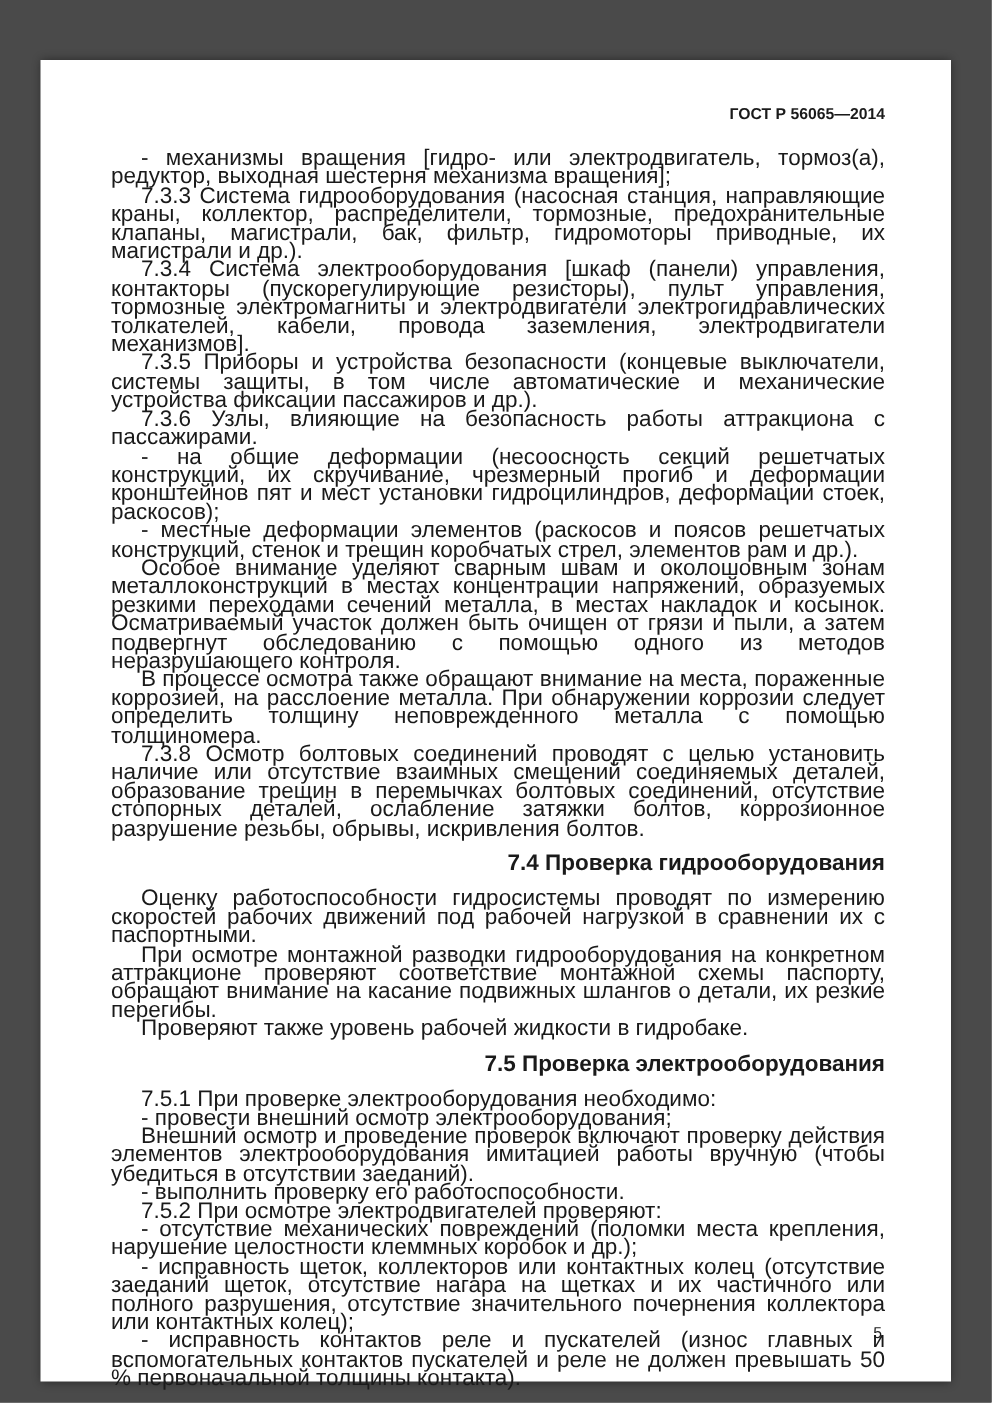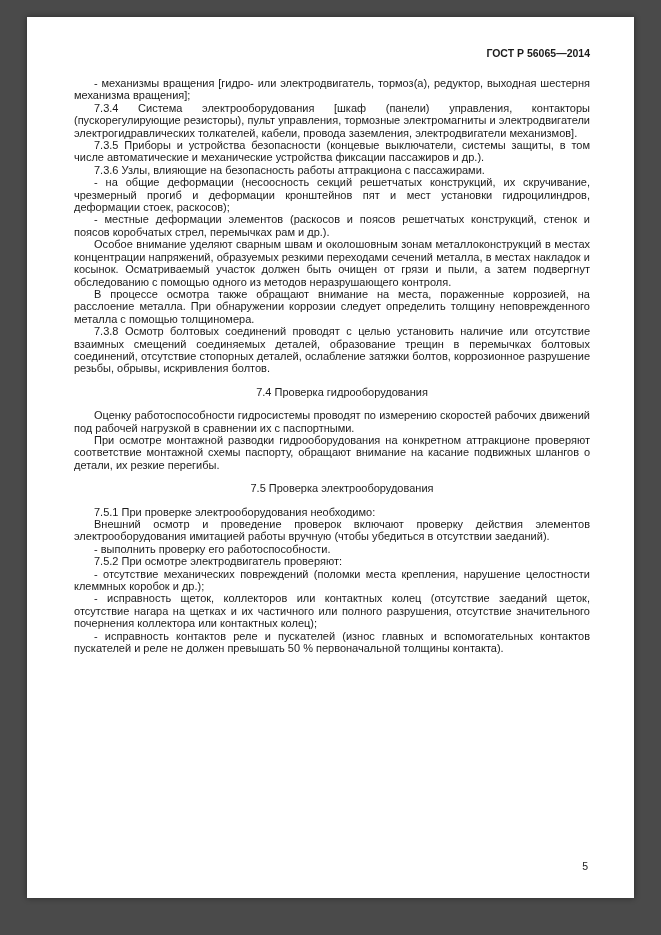--- a/index.html
+++ b/index.html
@@ -11,89 +11,92 @@
   .viewport {
     position: relative;
     width: 661px;
     height: 935px;
     background: #4a4a4a;
     overflow: hidden;
   }
   .page {
     position: absolute;
     left: 27px;
-    top: 17px;
+    top: 40px;
     width: 607px;
     height: 881px;
     background: #ffffff;
     box-shadow: 0 0 6px rgba(0,0,0,0.45);
   }
   .page-inner {
     position: relative;
     width: 100%;
     height: 100%;
     box-sizing: border-box;
     padding: 30px 44px 30px 47px;
   }
   .doc-header {
     text-align: right;
     font-weight: bold;
     font-size: 10.5px;
     color: #1a1a1a;
     margin: 0 0 18px 0;
   }
   .doc-content {
-    font-size: 11px;
+    font-size: 15px;
     line-height: 12.4px;
     color: #1a1a1a;
     text-align: justify;
   }
   .doc-content .para {
     margin: 0;
     text-indent: 20px;
   }
   .doc-content .heading {
     margin: 11px 0 11px 0;
     text-indent: 20px;
-    font-weight: normal;
-    text-align: center;
+    font-weight: bold;
+    text-align: right;
   }
   .page-number {
     position: absolute;
     right: 46px;
     bottom: 26px;
     font-size: 10.5px;
     color: #1a1a1a;
   }
 </style>
 </head>
 <body>
 
 <div class="viewport">
   <div class="page">
     <div class="page-inner">
       <div class="doc-header">ГОСТ Р 56065—2014</div>
       <div class="doc-content">
           <p class="para">- механизмы вращения [гидро- или электродвигатель, тормоз(а), редуктор, выходная шестерня механизма вращения];</p>
+          <p class="para">7.3.3 Система гидрооборудования (насосная станция, направляющие краны, коллектор, распределители, тормозные, предохранительные клапаны, магистрали, бак, фильтр, гидромоторы приводные, их магистрали и др.).</p>
           <p class="para">7.3.4 Система электрооборудования [шкаф (панели) управления, контакторы (пускорегулирующие резисторы), пульт управления, тормозные электромагниты и электродвигатели электрогидравлических толкателей, кабели, провода заземления, электродвигатели механизмов].</p>
           <p class="para">7.3.5 Приборы и устройства безопасности (концевые выключатели, системы защиты, в том числе автоматические и механические устройства фиксации пассажиров и др.).</p>
           <p class="para">7.3.6 Узлы, влияющие на безопасность работы аттракциона с пассажирами.</p>
           <p class="para">- на общие деформации (несоосность секций решетчатых конструкций, их скручивание, чрезмерный прогиб и деформации кронштейнов пят и мест установки гидроцилиндров, деформации стоек, раскосов);</p>
-          <p class="para">- местные деформации элементов (раскосов и поясов решетчатых конструкций, стенок и поясов коробчатых стрел, перемычках рам и др.).</p>
+          <p class="para">- местные деформации элементов (раскосов и поясов решетчатых конструкций, стенок и трещин коробчатых стрел, элементов рам и др.).</p>
           <p class="para">Особое внимание уделяют сварным швам и околошовным зонам металлоконструкций в местах концентрации напряжений, образуемых резкими переходами сечений металла, в местах накладок и косынок. Осматриваемый участок должен быть очищен от грязи и пыли, а затем подвергнут обследованию с помощью одного из методов неразрушающего контроля.</p>
           <p class="para">В процессе осмотра также обращают внимание на места, пораженные коррозией, на расслоение металла. При обнаружении коррозии следует определить толщину неповрежденного металла с помощью толщиномера.</p>
           <p class="para">7.3.8 Осмотр болтовых соединений проводят с целью установить наличие или отсутствие взаимных смещений соединяемых деталей, образование трещин в перемычках болтовых соединений, отсутствие стопорных деталей, ослабление затяжки болтов, коррозионное разрушение резьбы, обрывы, искривления болтов.</p>
           <p class="heading">7.4 Проверка гидрооборудования</p>
           <p class="para">Оценку работоспособности гидросистемы проводят по измерению скоростей рабочих движений под рабочей нагрузкой в сравнении их с паспортными.</p>
           <p class="para">При осмотре монтажной разводки гидрооборудования на конкретном аттракционе проверяют соответствие монтажной схемы паспорту, обращают внимание на касание подвижных шлангов о детали, их резкие перегибы.</p>
+          <p class="para">Проверяют также уровень рабочей жидкости в гидробаке.</p>
           <p class="heading">7.5 Проверка электрооборудования</p>
           <p class="para">7.5.1 При проверке электрооборудования необходимо:</p>
+          <p class="para">- провести внешний осмотр электрооборудования;</p>
           <p class="para">Внешний осмотр и проведение проверок включают проверку действия элементов электрооборудования имитацией работы вручную (чтобы убедиться в отсутствии заеданий).</p>
           <p class="para">- выполнить проверку его работоспособности.</p>
-          <p class="para">7.5.2 При осмотре электродвигатель проверяют:</p>
+          <p class="para">7.5.2 При осмотре электродвигателей проверяют:</p>
           <p class="para">- отсутствие механических повреждений (поломки места крепления, нарушение целостности клеммных коробок и др.);</p>
           <p class="para">- исправность щеток, коллекторов или контактных колец (отсутствие заеданий щеток, отсутствие нагара на щетках и их частичного или полного разрушения, отсутствие значительного почернения коллектора или контактных колец);</p>
           <p class="para">- исправность контактов реле и пускателей (износ главных и вспомогательных контактов пускателей и реле не должен превышать 50 % первоначальной толщины контакта).</p>
         </div>
       <div class="page-number">5</div>
     </div>
   </div>
 </div>
 
 </body></html>

